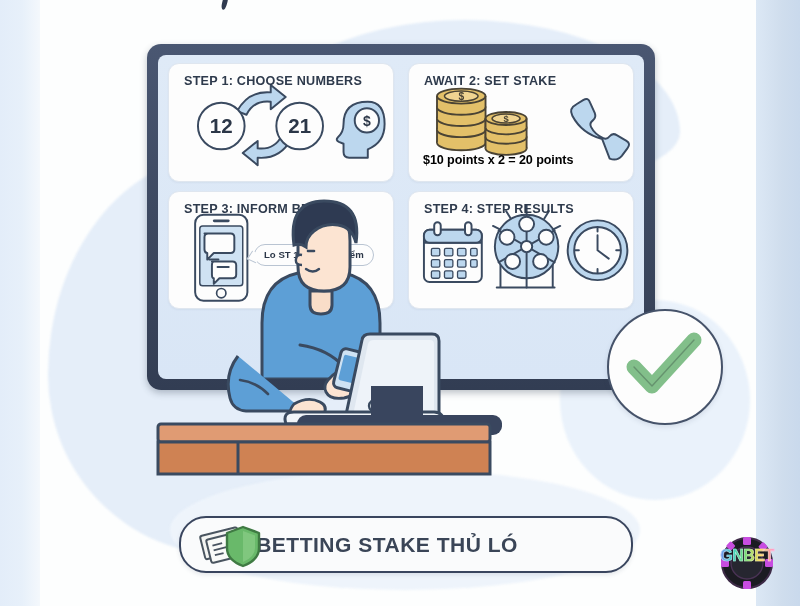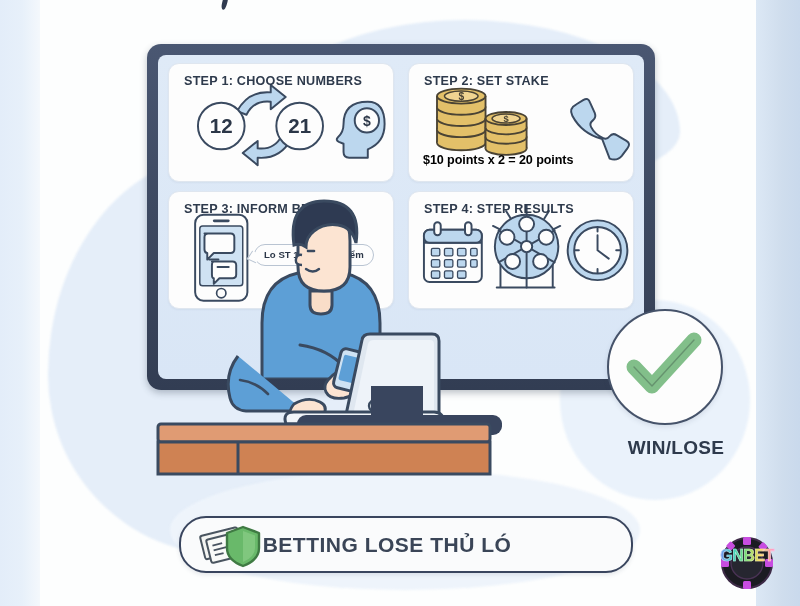--- a/index.html
+++ b/index.html
@@ -117,21 +117,21 @@
 
             <g>
               <path class="blue-fill" d="M213 38 q-26 0-26 24 q0 9 -6 14 q-3 3 1 5 l5 2 l0 9 q0 6 6 6 l20 0 l0-9 q18-7 18-27 q0-24-18-24 z"></path>
               <circle class="white-fill" cx="212" cy="58" r="13"></circle>
               <text x="212" y="64" text-anchor="middle" font-size="15" font-weight="700" fill="#2b3647" font-family="Liberation Sans, sans-serif">$</text>
             </g>
           </svg>
         </div>
 
         <div class="card">
-          <div class="card-title">STEP 2: SET STAKE</div>
+          <div class="card-title">AWAIT 2: SET STAKE</div>
           <svg width="100%" height="100%" viewBox="0 0 240 120">
             <g stroke="#4a4334" stroke-width="2" stroke-linejoin="round">
               <g fill="#e3c069">
                 <ellipse cx="56" cy="82" rx="26" ry="8"></ellipse>
                   <rect x="30" y="68" width="52" height="14" stroke="none"></rect>
                 <ellipse cx="56" cy="68" rx="26" ry="8"></ellipse>
                   <rect x="30" y="56" width="52" height="12" stroke="none"></rect>
                 <ellipse cx="56" cy="56" rx="26" ry="8"></ellipse>
                   <rect x="30" y="44" width="52" height="12" stroke="none"></rect>
                 <ellipse cx="56" cy="44" rx="26" ry="8"></ellipse>
@@ -296,34 +296,33 @@
     </g>
   </svg>
 
   <div id="checkwrap">
     <div class="check-circle"></div>
     <svg width="112" height="112" viewBox="0 0 112 112" style="position:absolute;left:0;top:0;">
       <path d="M27 58 l18 19 l42 -46" fill="none" stroke="#82bf8a" stroke-width="15" stroke-linecap="round" stroke-linejoin="round"></path>
       <path d="M27 58 l18 19 l42 -46" fill="none" stroke="#4f6f58" stroke-width="1.4" stroke-linecap="round" stroke-linejoin="round" opacity=".55"></path>
     </svg>
   </div>
-  <div id="winlose">WIN/LOSE</div>
 
   <div id="banner">
     <svg class="banner-icon" viewBox="0 0 74 46">
       <g transform="rotate(-14 30 24)">
         <rect x="6" y="8" width="38" height="24" rx="2" fill="#f4f5f3" stroke="#4a5560" stroke-width="2"></rect>
         <rect x="11" y="13" width="38" height="24" rx="2" fill="#fafbf8" stroke="#4a5560" stroke-width="2"></rect>
         <path d="M16 20 l10 0 M16 25 l14 0 M16 30 l9 0" stroke="#4a5560" stroke-width="1.8" fill="none"></path>
         <circle cx="41" cy="25" r="5" fill="none" stroke="#4a5560" stroke-width="1.8"></circle>
       </g>
       <path d="M46 5 l16 6 l0 15 q0 12-16 18 q-16-6-16-18 l0-15 z" fill="#69b96a" stroke="#3f7a43" stroke-width="2.4" stroke-linejoin="round"></path>
       <path d="M46 9 l12 4.5 l0 12.5 q0 9-12 14 z" fill="#8fd18c" stroke="none" opacity=".6"></path>
     </svg>
-    <div id="banner-text">BETTING LOSE THỦ LÓ</div>
+    <div id="banner-text">BETTING STAKE THỦ LÓ</div>
   </div>
 
   <div id="logo">
     <svg width="94" height="54" viewBox="0 0 94 54" style="position:absolute;left:0;top:0;">
       <circle cx="47" cy="27" r="25" fill="#1b1b22" stroke="#3c2a46" stroke-width="2"></circle>
       <circle cx="47" cy="27" r="16" fill="#262630" stroke="#4a3355" stroke-width="1.4"></circle>
       <g fill="#c84de0">
         <rect x="43" y="1" width="8" height="8" rx="1.5"></rect>
         <rect x="43" y="45" width="8" height="8" rx="1.5"></rect>
         <rect x="21" y="23" width="8" height="8" rx="1.5"></rect>

